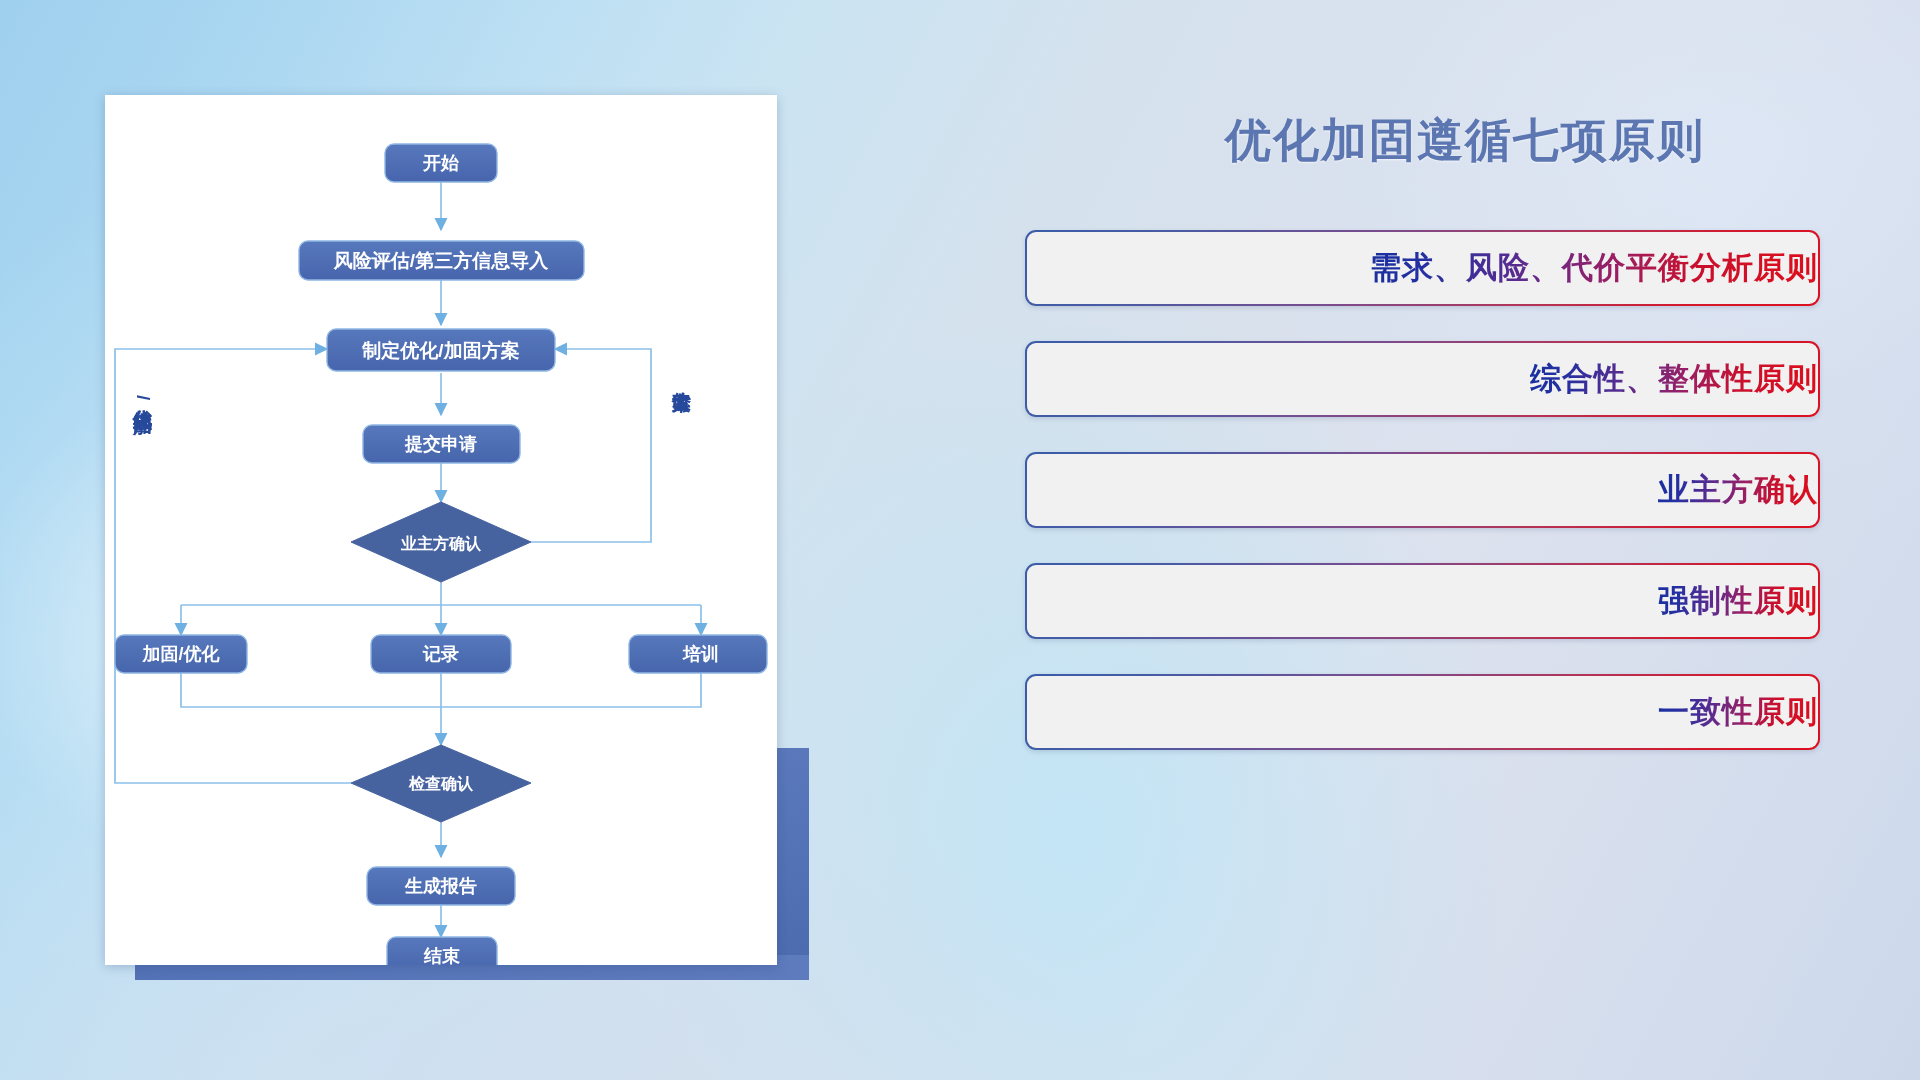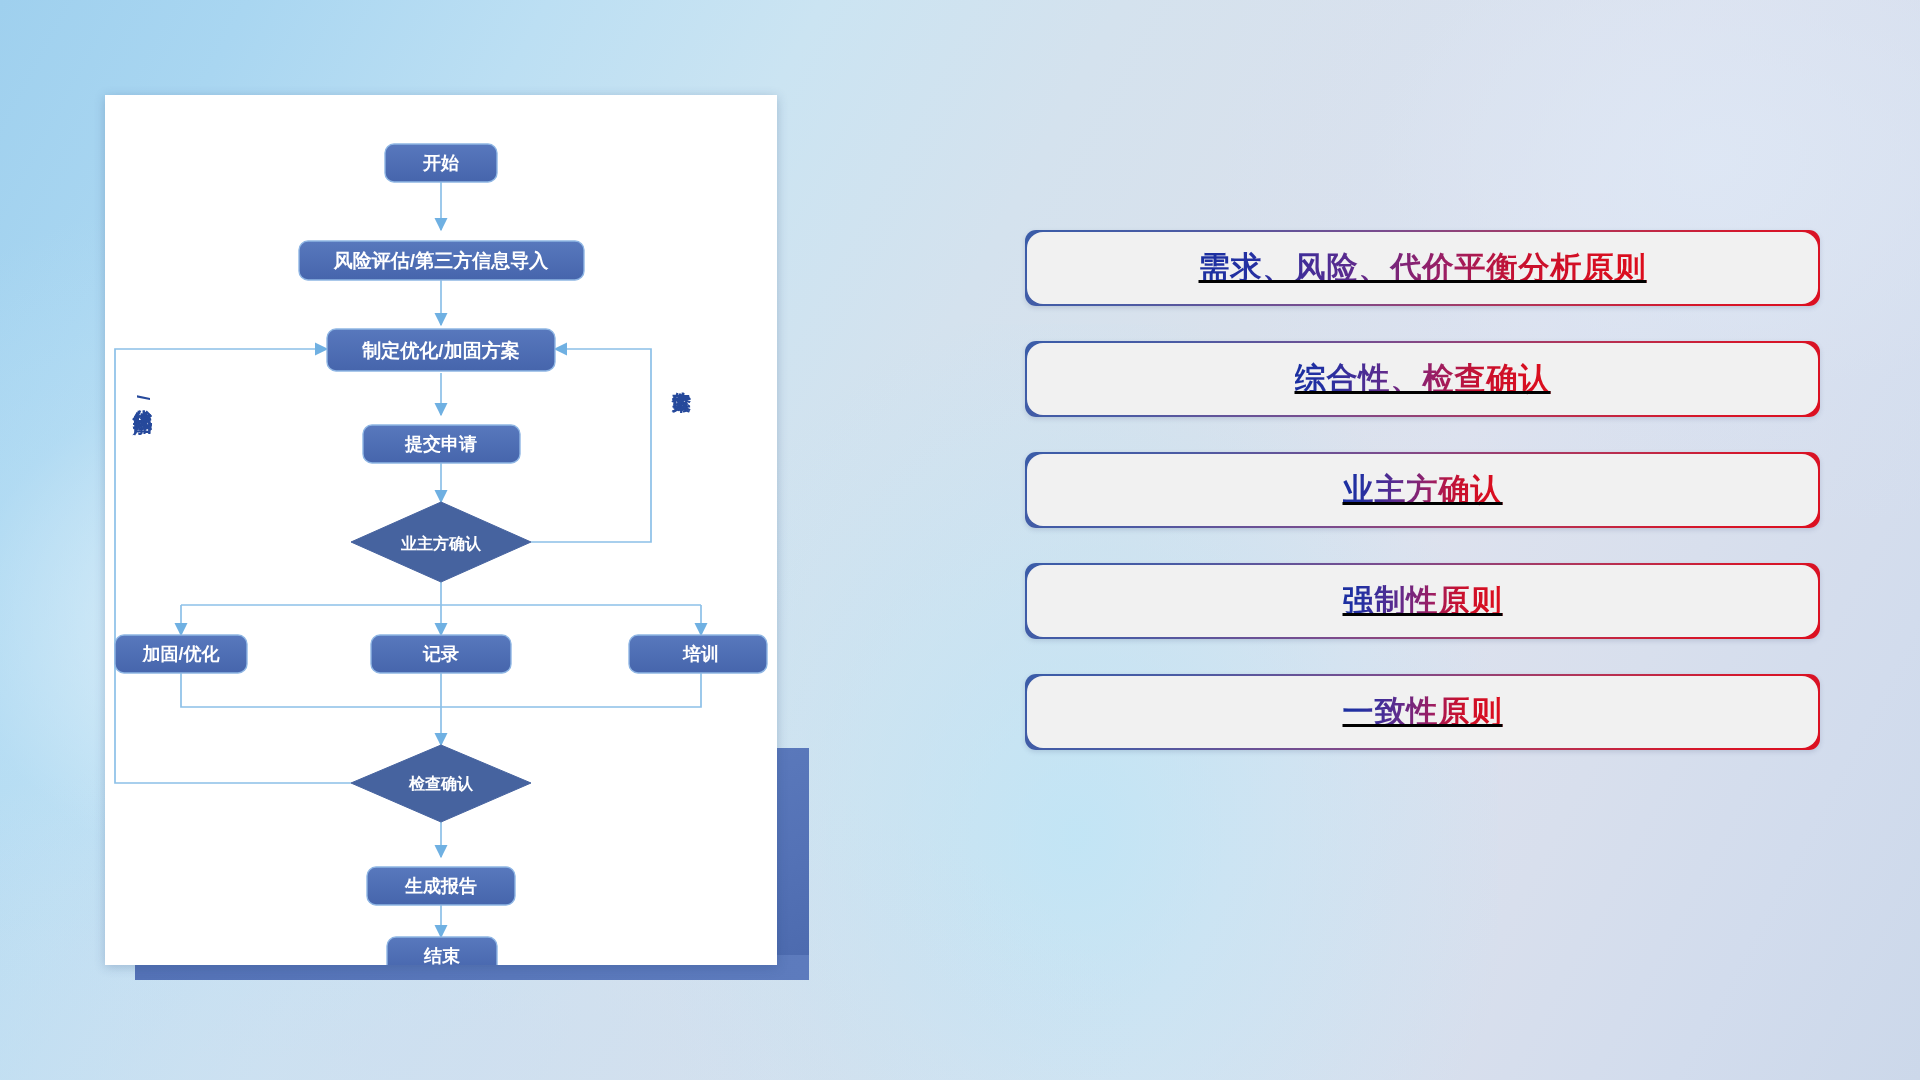--- a/index.html
+++ b/index.html
@@ -79,23 +79,23 @@
   .principle-card {
     position:relative; height:76px; margin-bottom:35px;
     border-radius:11px; padding:2px;
     background:linear-gradient(128deg,
       #3a5ca8 0%, #4a5ba4 18%, #7a4c8e 42%,
       #b43356 66%, #d5172b 85%, #dc0f20 100%);
     box-shadow:0 2px 5px rgba(60,80,120,.18);
   }
   .principle-inner {
     width:100%; height:100%;
-    border-radius:16px;
+    border-radius:9px;
     background:#f1f1f1;
-    display:flex; align-items:center; justify-content:center;text-decoration:underline;
+    display:flex; align-items:center; justify-content:flex-end;
   }
   .principle-text {
     font-size:31px; font-weight:bold; letter-spacing:1px;
     background:linear-gradient(95deg,
       #1a2fa0 0%, #2430a2 12%, #5c2b8e 34%,
       #9c1e63 55%, #c8102e 72%, #d60f22 88%, #dd0d1c 100%);
     -webkit-background-clip:text; background-clip:text;
     -webkit-text-fill-color:transparent; color:transparent;
     font-family:"Liberation Sans","DejaVu Sans",sans-serif;
   }
@@ -212,32 +212,33 @@
       <text class="node-label" x="337" y="867" font-size="18">结束</text>
     </g>
 
     <text class="side-label" x="38" y="300" writing-mode="tb" glyph-orientation-vertical="0" style="writing-mode:vertical-rl;">继续优化/加固</text>
     <text class="side-label" x="577" y="282" style="writing-mode:vertical-rl;">方案修改</text>
   </svg>
 </div>
 
 <div id="right-panel">
 
+  <div id="principles-title">优化加固遵循七项原则</div>
 
   <div id="principle-list">
 
     <div class="principle-card">
       <div class="principle-inner">
         <span class="principle-text">需求、风险、代价平衡分析原则</span>
       </div>
     </div>
 
     <div class="principle-card">
       <div class="principle-inner">
-        <span class="principle-text">综合性、检查确认</span>
+        <span class="principle-text">综合性、整体性原则</span>
       </div>
     </div>
 
 
     <div class="principle-card">
       <div class="principle-inner">
         <span class="principle-text">业主方确认</span>
       </div>
     </div>
 

